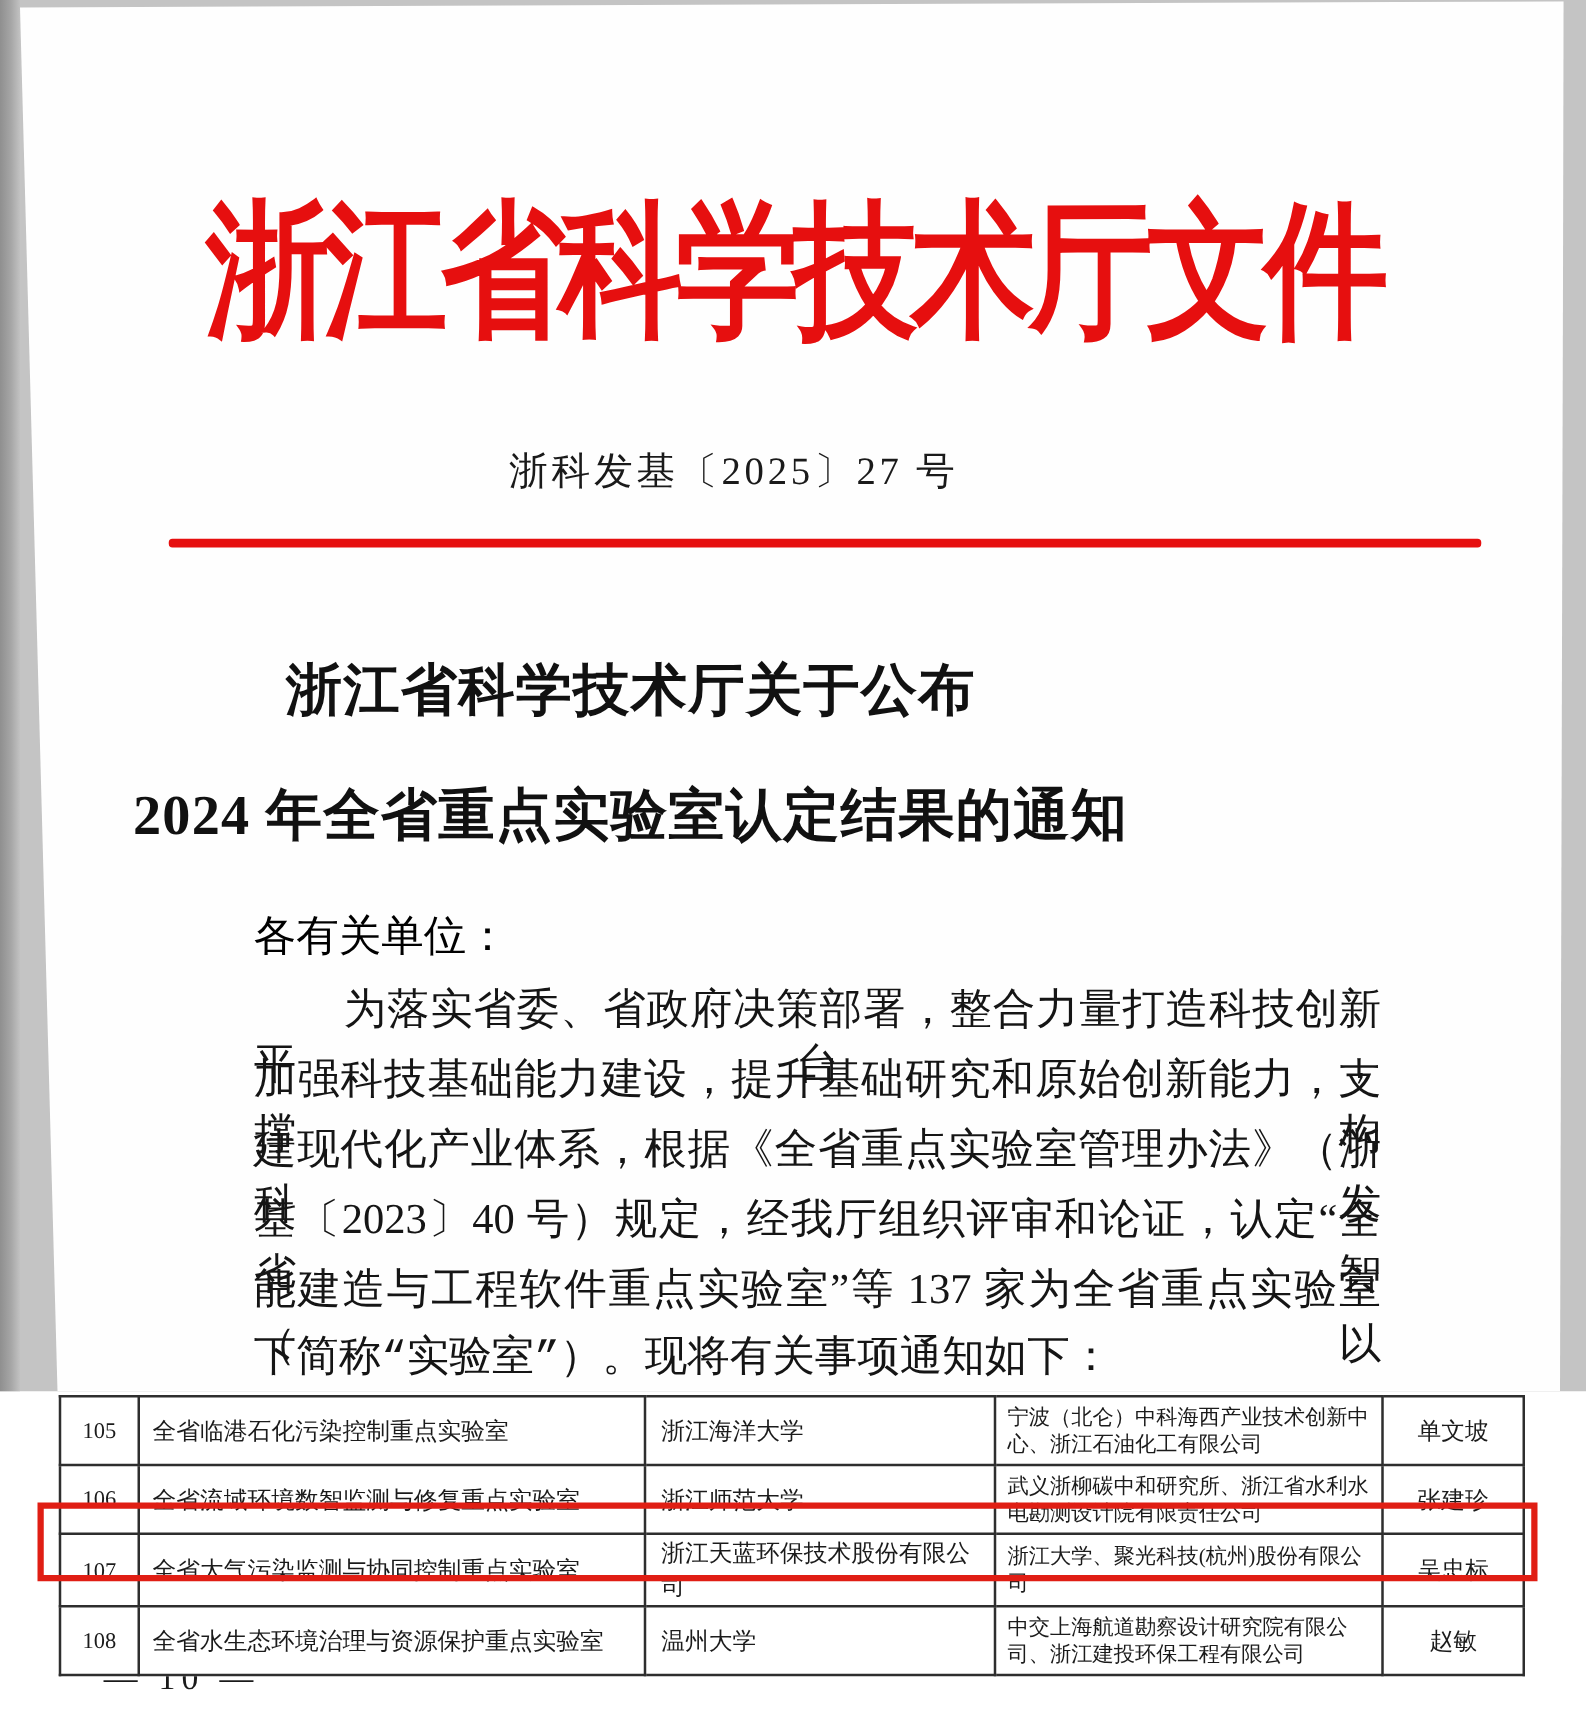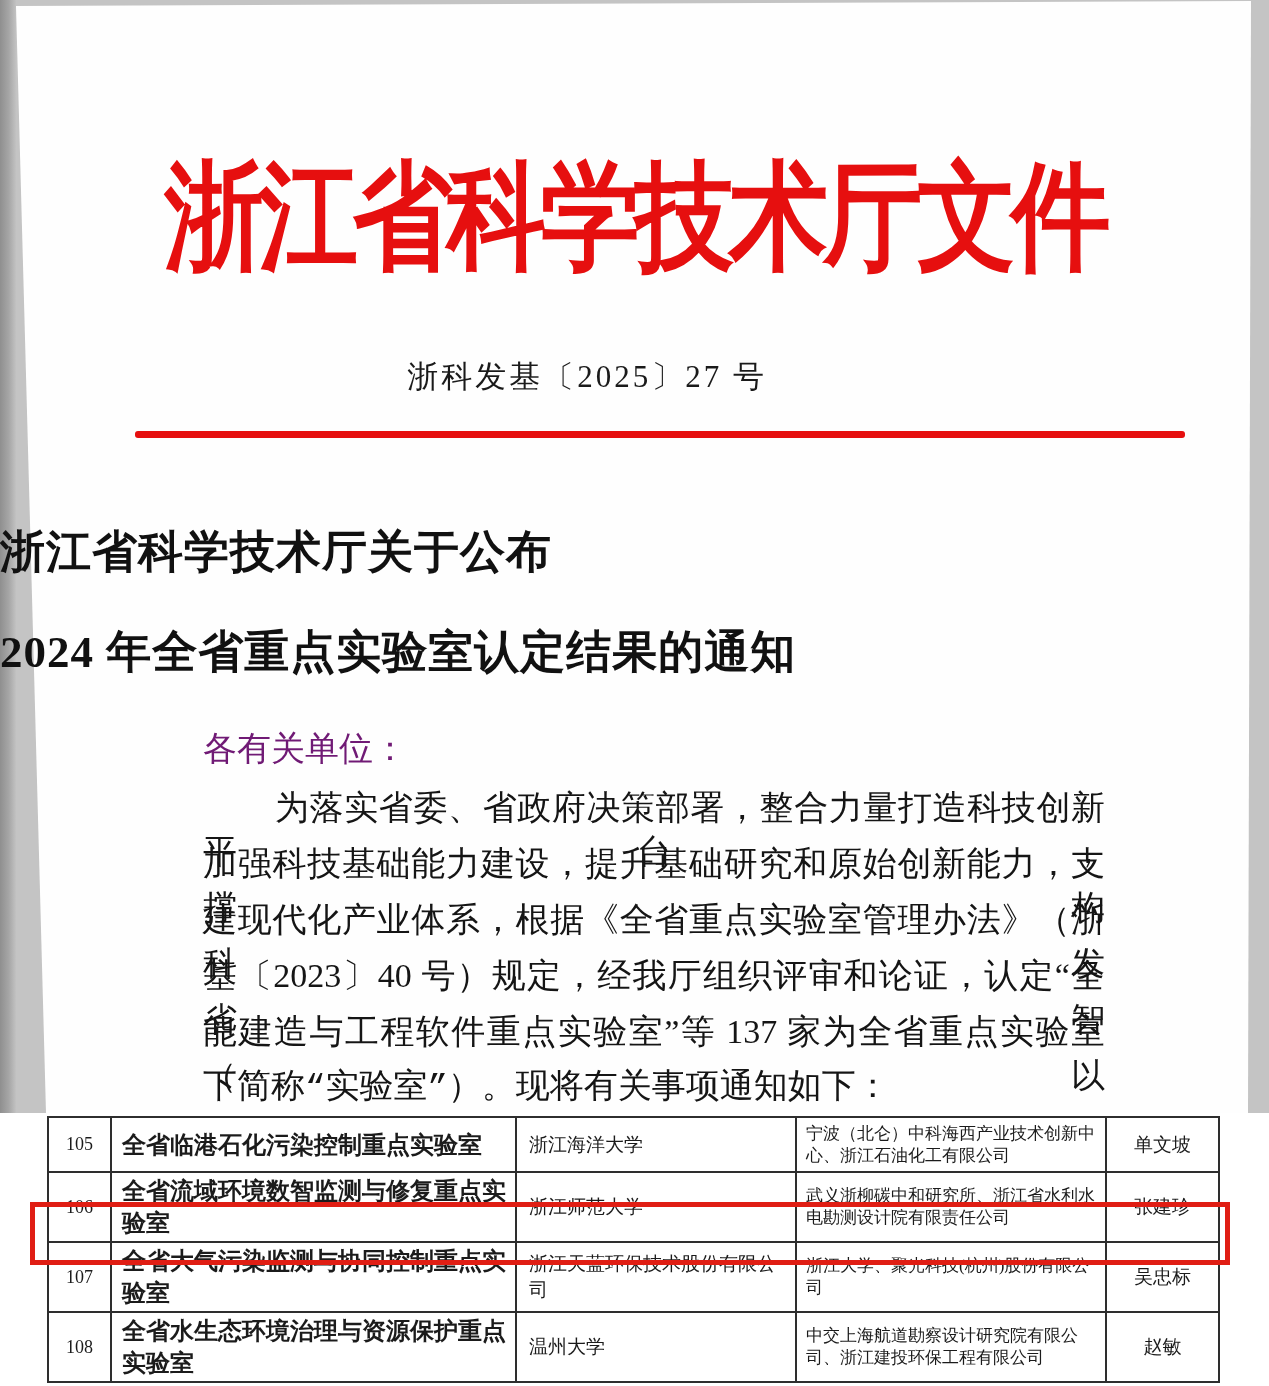--- a/index.html
+++ b/index.html
@@ -71,33 +71,34 @@
     position: absolute;
     left: 135px; top: 431px;
     width: 1050px; height: 7px;
     background: #e60f0f;
     border-radius: 3px;
   }
   .notice-title {
     position: absolute;
     left: 0;
     width: 1009px;
+    text-align: center;
     font-size: 45px;
     font-weight: bold;
     color: #111;
     letter-spacing: 1px;
   }
   .notice-line1 { top: 522px; }
   .notice-line2 { top: 598px; margin-top: 24px; }
 
   .salutation {
     position: absolute;
     left: 203px; top: 726px;
     font-size: 34px;
-    color: #701a75;
+    color: #000000;
     white-space: nowrap;
   }
   .body-line {
     position: absolute;
     left: 203px;
     width: 902px;
     font-size: 34px;
     line-height: 44px;
     color: #151515;
     text-align: justify;
@@ -116,21 +117,21 @@
     z-index: 4;
   }
   .results-table td {
     border: 2px solid #2e2e2e;
     color: #1b1b1b;
     padding: 2px 8px;
     vertical-align: middle;
     overflow: hidden;
   }
   td.c-no   { text-align: center; font-size: 18px; padding: 16px; }
-  td.c-lab  { font-size: 24px; padding-left: 10px; font-weight: bold; }
+  td.c-lab  { font-size: 19px; padding-left: 10px; }
   td.c-inst { font-size: 19px; padding-left: 12px; margin-top: 14px; }
   td.c-part { font-size: 17px; line-height: 22px; padding-left: 9px; padding-right: 6px; font-family: Liberation Serif, serif; }
   td.c-dir  { text-align: center; font-size: 19px; padding: 0; }
   tr.r0 { height: 47px; }
   tr.r1 { height: 44px; }
   tr.r2 { height: 58px; }
   tr.r3 { height: 48px; }
 
   .highlight-box {
     position: absolute;

